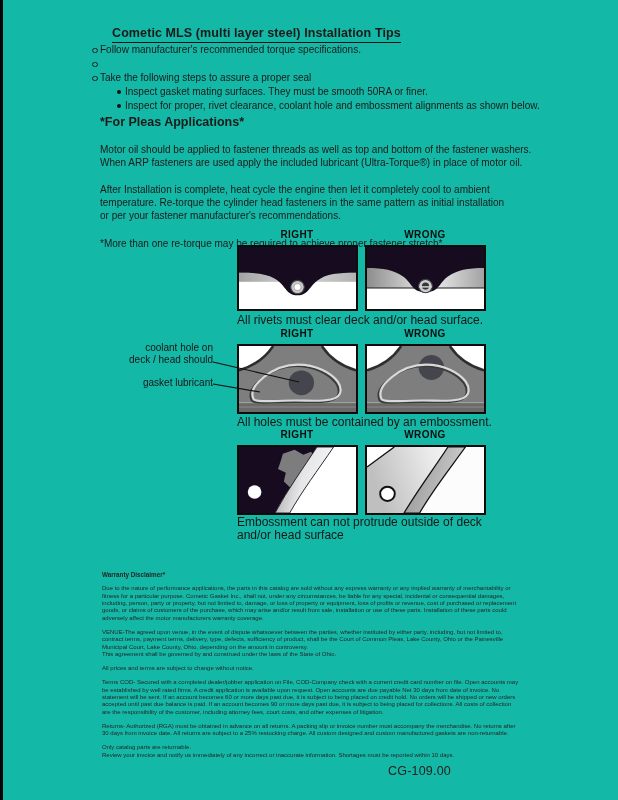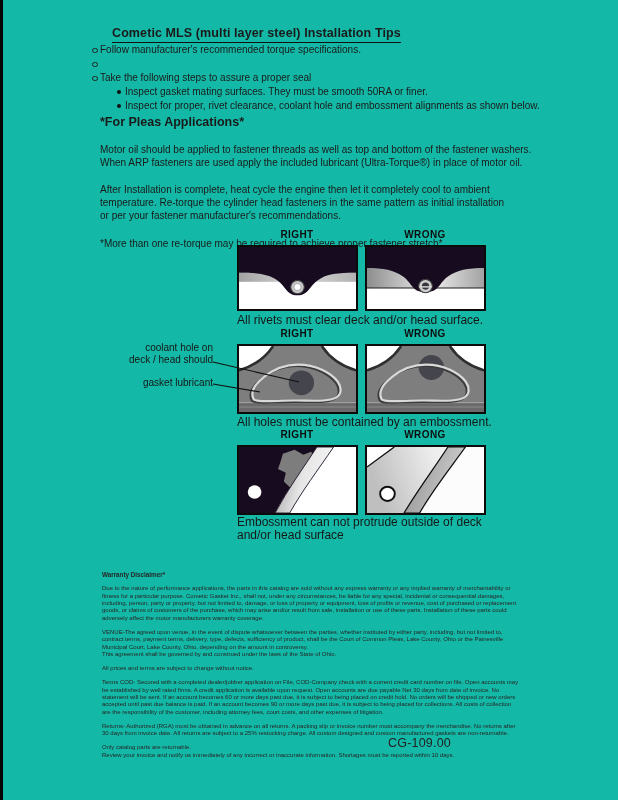--- a/index.html
+++ b/index.html
@@ -29,21 +29,21 @@
   }
   .panel.tall{height:70px;}
   .panel svg{display:block; width:100%; height:100%;}
   .caption{font-size:12px; line-height:13px; color:#161616;}
   .dg-labels{left:100px; top:342px; width:113px; text-align:right; font-size:10px; line-height:11.5px; color:#161616;}
   .dg-labels .lbl2{margin-top:12px;}
   .leader{left:209px; top:351px; pointer-events:none; z-index:5;}
   .disclaimer{left:102px; top:571px; width:462px; font-size:6px; line-height:7.35px; color:#262626;}
   .disclaimer h3{margin:0 0 7px 0; font-size:6.3px; font-weight:bold;}
   .disclaimer p{margin:0 0 6.8px 0; white-space:pre-line;}
-  .footer-code{left:388px; top:736px; font-size:12.5px; color:#222; letter-spacing:.2px;}
+  .footer-code{left:388px; top:764px; font-size:12.5px; color:#222; letter-spacing:.2px;}
 </style>
 </head>
 <body>
 
 <div class="page">
   <div class="left-edge"></div>
 
   <div class="abs title">
     <span>Cometic MLS (multi layer steel) Installation Tips</span>
   </div>

